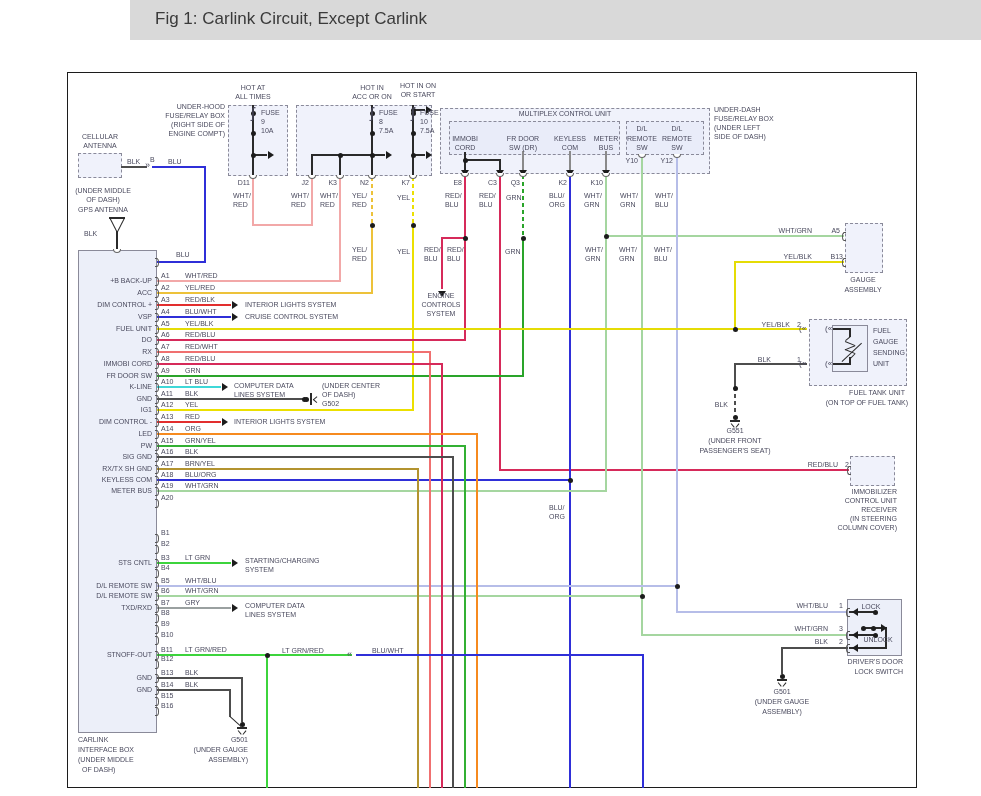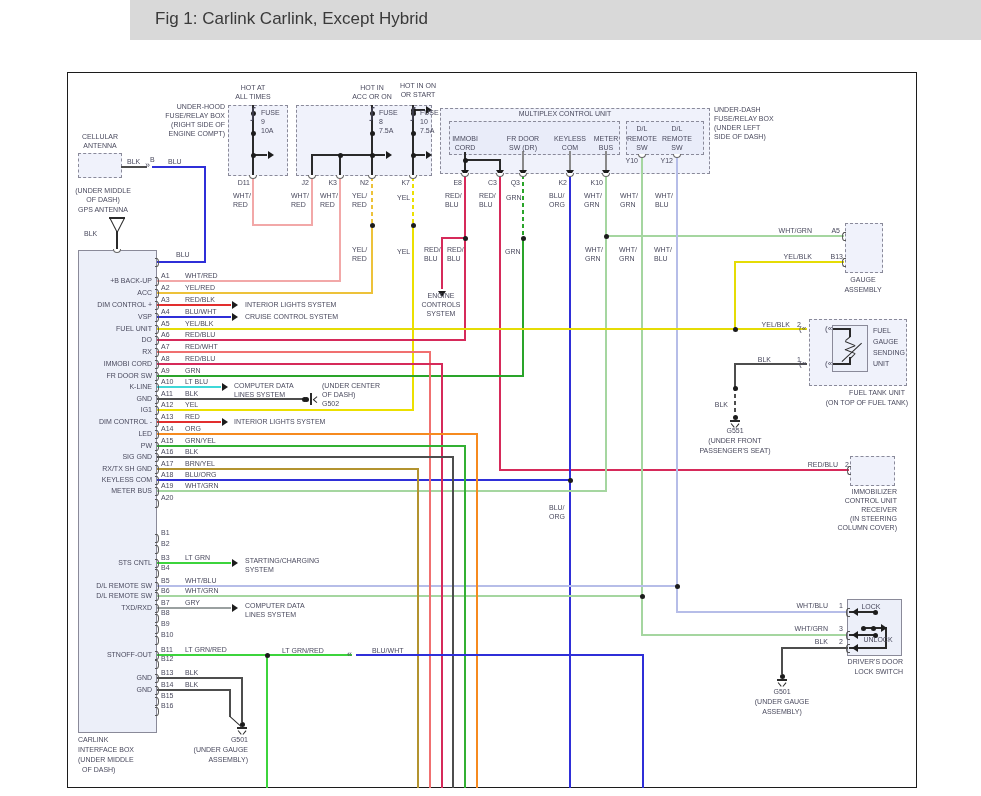--- a/index.html
+++ b/index.html
@@ -21,21 +21,21 @@
       border-radius:60% 0 0 60% / 50% 0 0 50%;box-sizing:border-box;}
   .rp{position:absolute;width:4px;height:9px;border:1.1px solid #555;border-left:none;
       border-radius:0 60% 60% 0 / 0 50% 50% 0;box-sizing:border-box;}
   .rs{position:absolute;transform-origin:0 50%;}
 </style>
 </head>
 <body>
 
 <div id="canvas">
   <div id="hdr">
-    <div class="t">Fig 1: Carlink Carlink, Except Hybrid</div>
+    <div class="t">Fig 1: Carlink Circuit, Except Carlink</div>
   </div>
   <div id="diagram">
       <div class="box f" style="left: 67px; top: 72px; width: 850px; height: 716px;"></div>
       <div class="box d" style="left: 228px; top: 105px; width: 60px; height: 71px;"></div>
       <div class="box d" style="left: 296px; top: 105px; width: 136px; height: 71px;"></div>
       <div class="box d" style="left: 440px; top: 108px; width: 270px; height: 66px;"></div>
       <div class="box d" style="left: 449px; top: 121px; width: 171px; height: 34px;"></div>
       <div class="box d" style="left: 626px; top: 121px; width: 78px; height: 34px;"></div>
       <div class="box d" style="left: 78px; top: 153px; width: 44px; height: 25px;"></div>
       <div class="box s" style="left: 78px; top: 250px; width: 79px; height: 483px;"></div>

